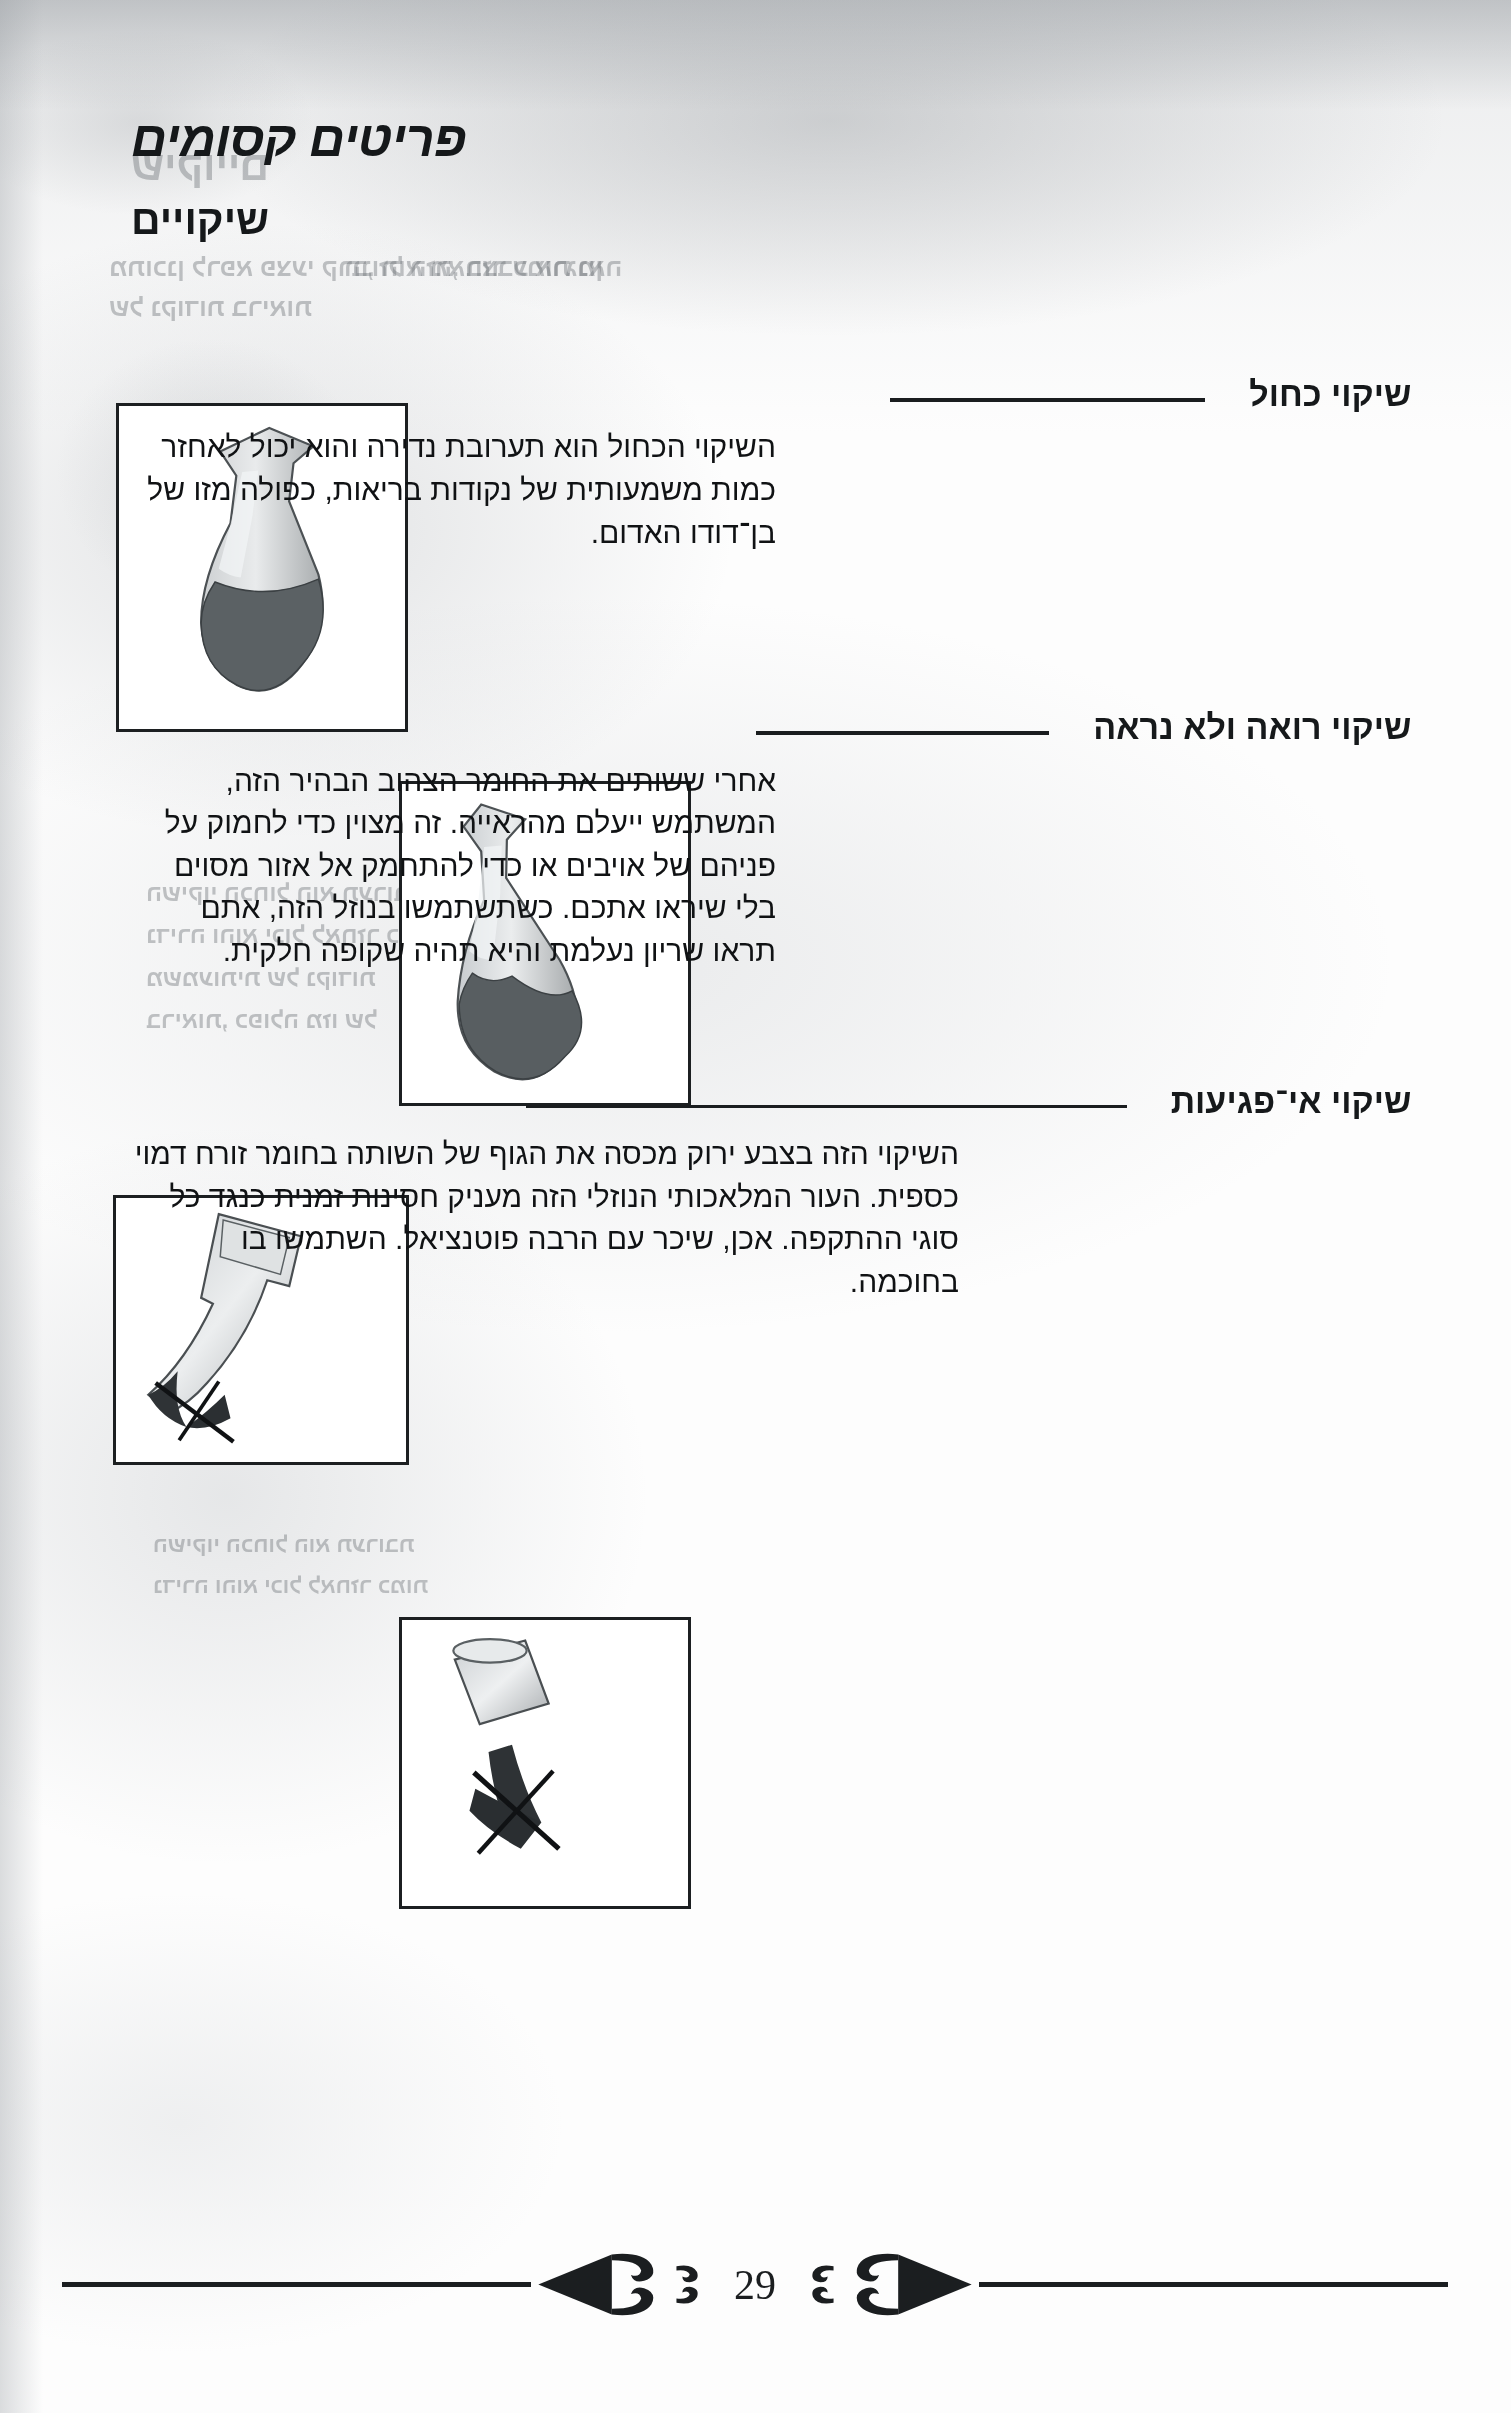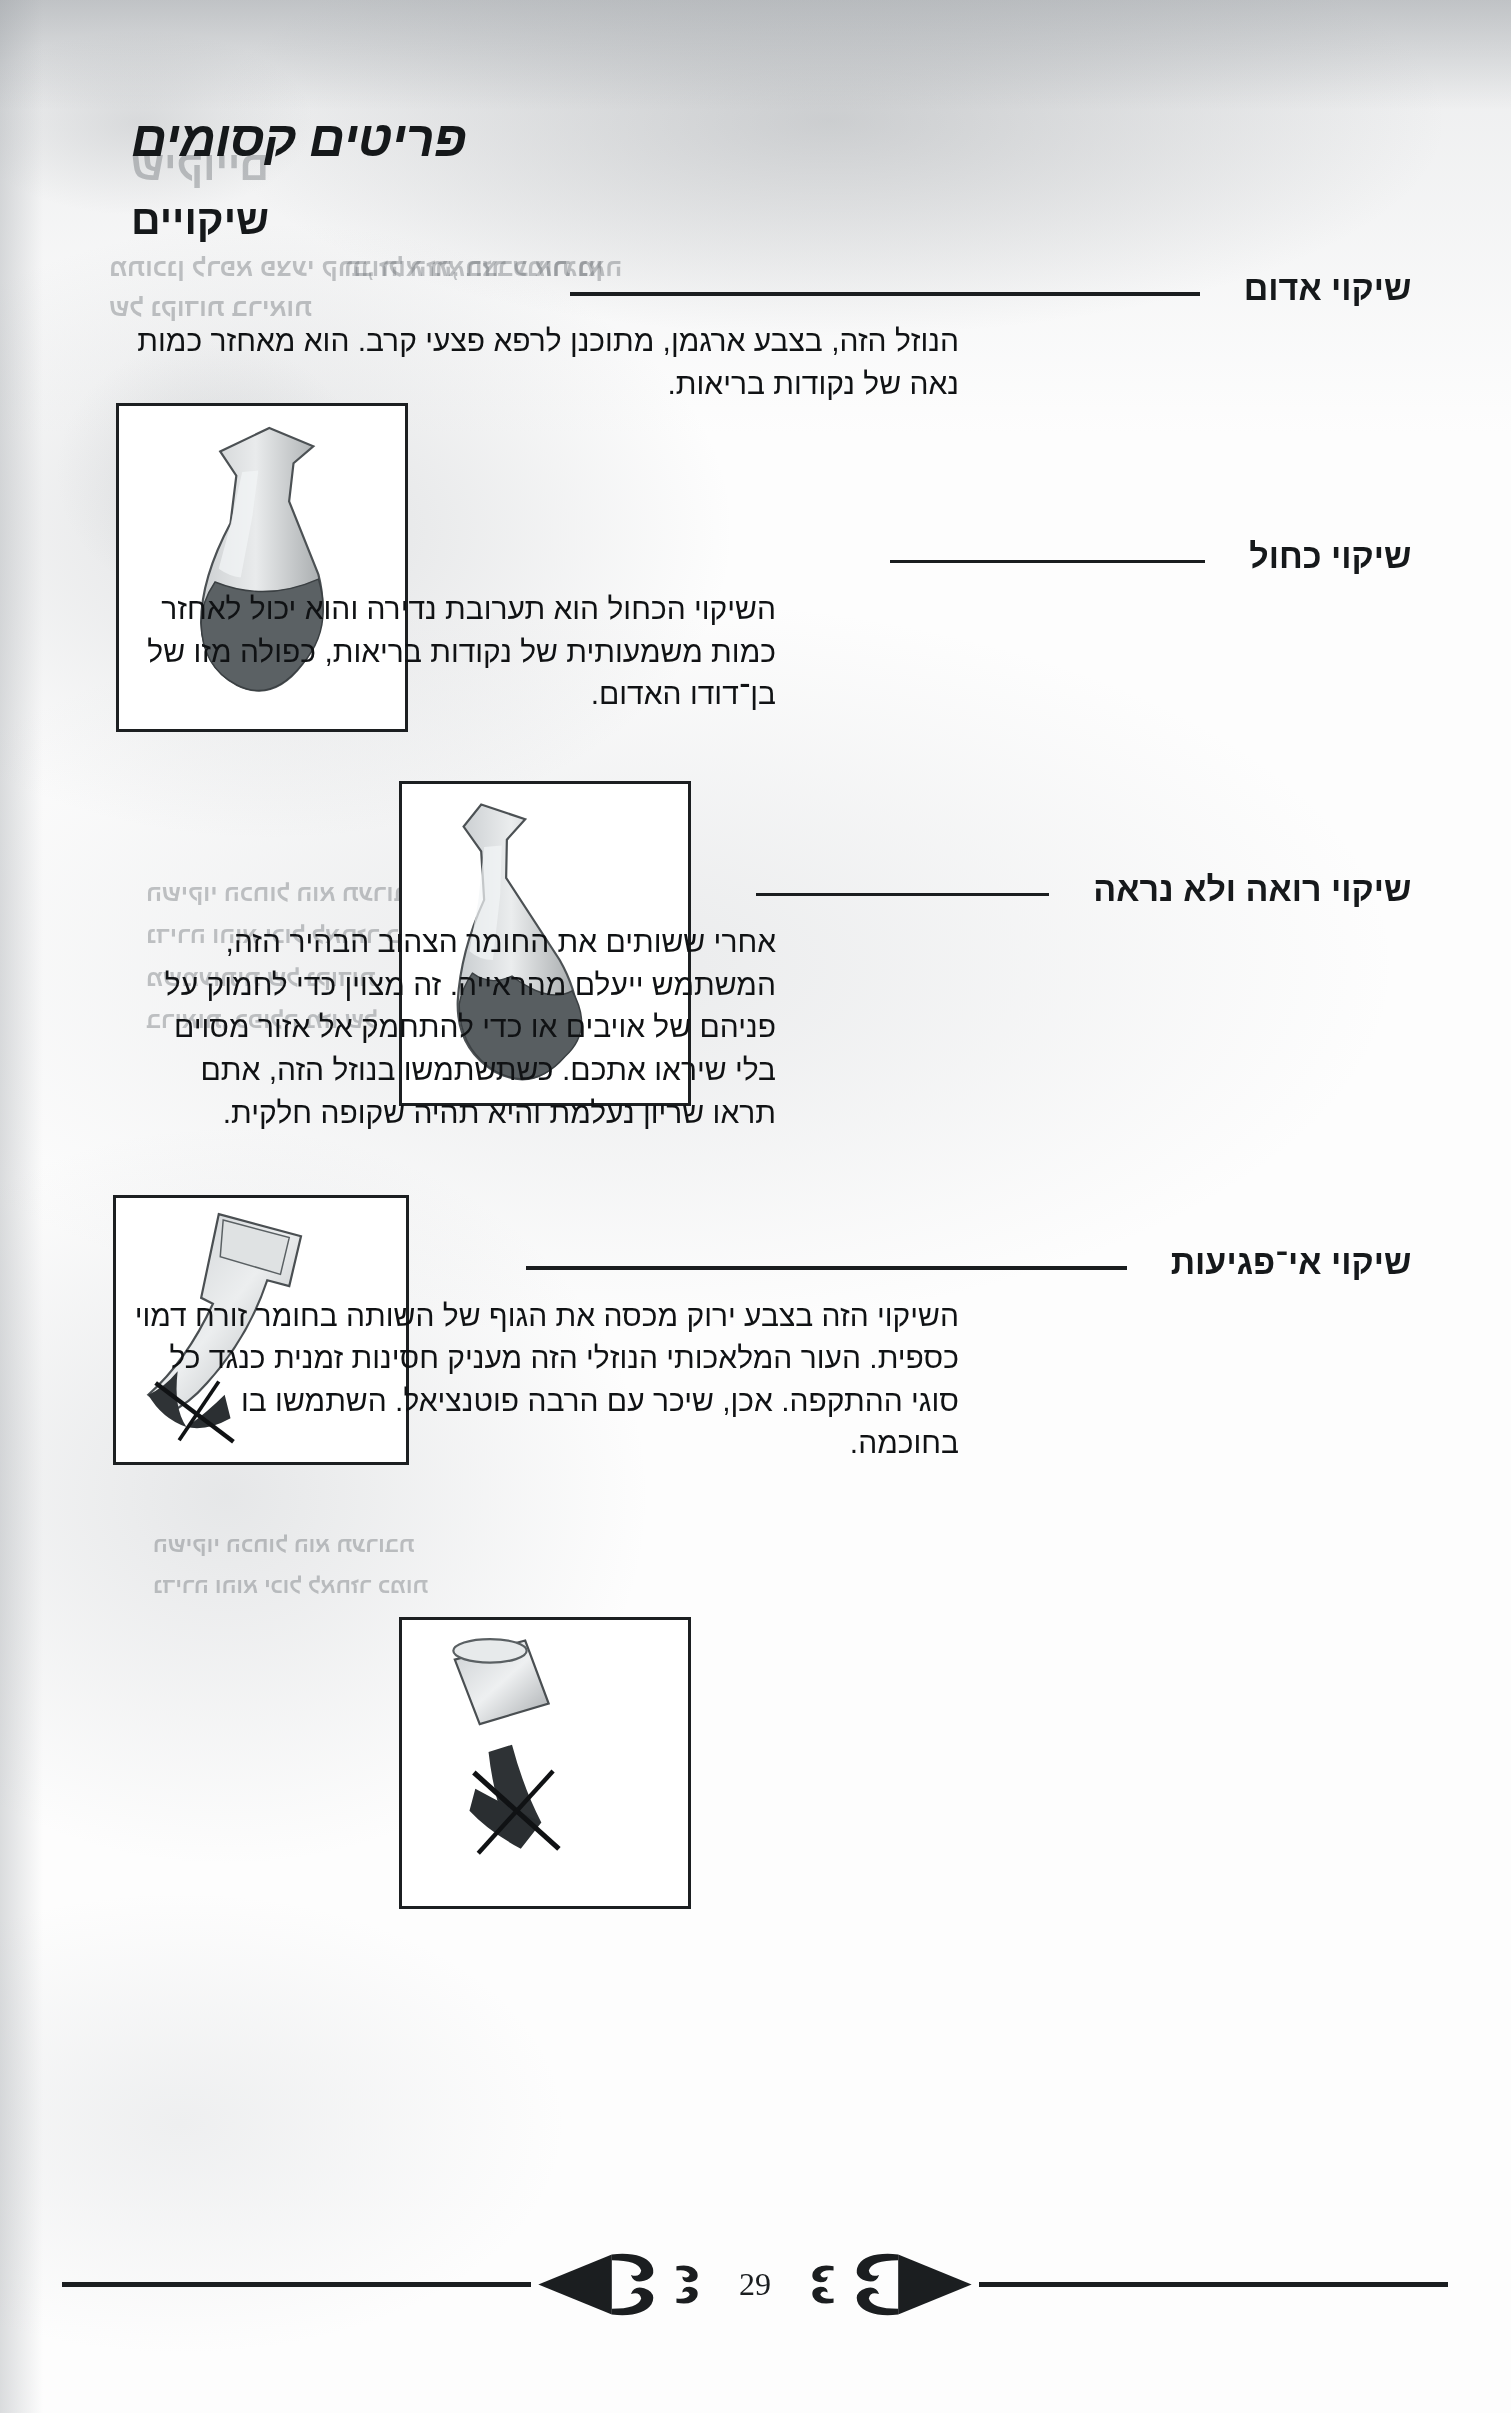--- a/index.html
+++ b/index.html
@@ -143,21 +143,21 @@
     align-items: center;
     justify-content: center;
     gap: 0;
   }
   .foot-line {
     height: 5.9px;
     background: #1b1e20;
     width: 469px;
   }
   .page-number {
-    font-size: 32px;
+    font-size: 42px;
     color: #1b1e20;
     min-width: 66px;
     text-align: center;
     font-family: "Liberation Serif", serif;
   }
   .orn { color: #1b1e20; }
 </style>
 </head>
 <body>
 
@@ -243,27 +243,20 @@
       <line x1="98" y1="208" x2="214" y2="312" stroke="#101214" stroke-width="7"></line>
       <line x1="206" y1="206" x2="104" y2="318" stroke="#101214" stroke-width="6"></line>
     </svg>
   </div>
 
   <div class="content">
 
     <h1 class="chapter-title">פריטים קסומים</h1>
     <h2 class="section-title">שיקויים</h2>
 
-    <div class="entry" style="margin-top:26px;">
-      <div class="entry-head">
-        <div class="entry-title">שיקוי אדום</div>
-        <div class="rule" style="max-width:630px;"></div>
-      </div>
-      <div class="entry-body" style="width:828px; margin-right:auto;">הנוזל הזה, בצבע ארגמן, מתוכנן לרפא פצעי קרב. הוא מאחזר כמות נאה של נקודות בריאות.</div>
-    </div>
 
     <div class="entry" style="margin-top:132px;">
       <div class="entry-head">
         <div class="entry-title">שיקוי כחול</div>
         <div class="rule" style="max-width:315px;"></div>
       </div>
       <div class="entry-body" style="width:645px; margin-right:auto;">השיקוי הכחול הוא תערובת נדירה והוא יכול לאחזר כמות משמעותית של נקודות בריאות, כפולה מזו של בן־דודו האדום.</div>
     </div>
 
     <div class="entry" style="margin-top:155px;">

